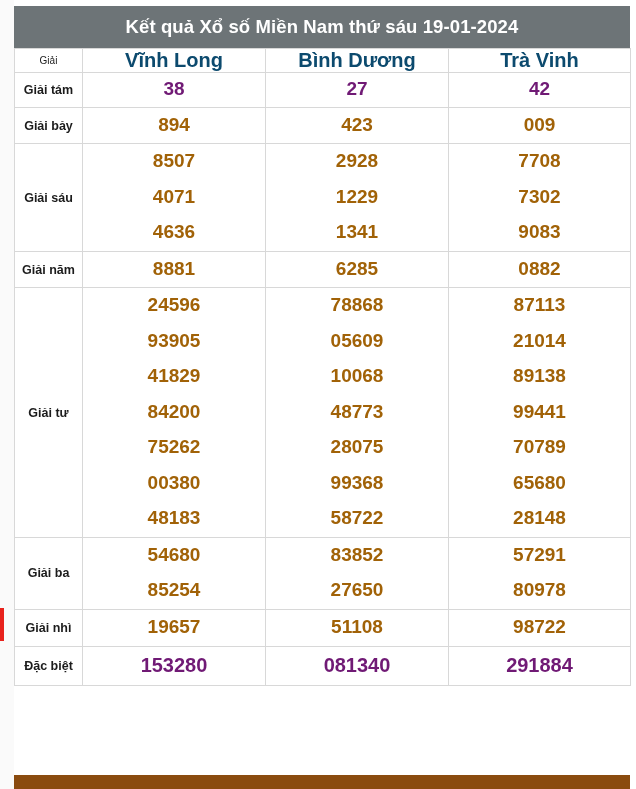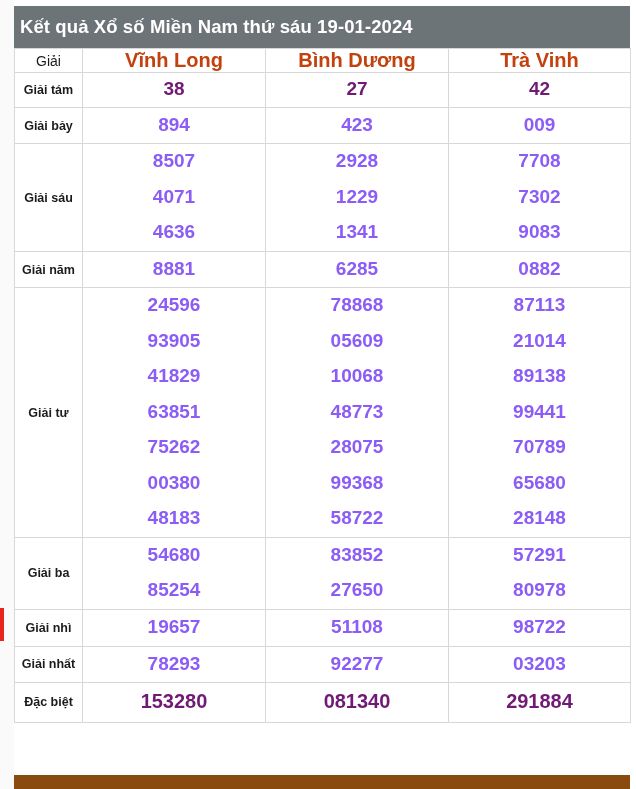--- a/index.html
+++ b/index.html
@@ -45,21 +45,21 @@
     left: 14px;
     top: 6px;
     width: 616px;
     background: #ffffff;
     box-sizing: border-box;
   }
 
   .title-bar {
     background: #6d7477;
     color: #ffffff;
-    text-align: left;
+    text-align: center;
     font-size: 18.5px;
     font-weight: bold;
     letter-spacing: .1px;
     padding: 10px 6px 11px 6px;
     line-height: 1.15;
     box-sizing: border-box;
   }
 
   table.results {
     width: 616px;
@@ -85,37 +85,37 @@
     font-size: 12.5px;
     color: #1c1c1c;
     text-align: center;
     font-weight: bold;
     padding: 4px 2px;
   }
 
   td.province-head {
     font-size: 20px;
     font-weight: bold;
-    color: #c2410c;
+    color: #0c4a6e;
     text-align: center;
     padding: 9px 4px 10px 4px;
   }
 
   td.label-head {
-    font-size: 14px;
+    font-size: 10px;
     color: #1c1c1c;
     text-align: center;
     padding: 9px 2px 10px 2px;
   }
 
   td.num-cell {
     text-align: center;
     font-size: 19px;
     font-weight: bold;
-    color: #8b5cf6;
+    color: #a16207;
     padding: 0;
   }
 
   td.num-cell .num-line {
     display: block;
     padding: 7px 2px 8px 2px;
     line-height: 1.08;
   }
 
   
@@ -221,21 +221,21 @@
             <td class="num-cell">
               <span class="num-line">0882</span>
             </td>
           </tr>
           <tr>
             <td class="label-cell">Giải tư</td>
             <td class="num-cell">
               <span class="num-line">24596</span>
               <span class="num-line">93905</span>
               <span class="num-line">41829</span>
-              <span class="num-line">63851</span>
+              <span class="num-line">84200</span>
               <span class="num-line">75262</span>
               <span class="num-line">00380</span>
               <span class="num-line">48183</span>
             </td>
             <td class="num-cell">
               <span class="num-line">78868</span>
               <span class="num-line">05609</span>
               <span class="num-line">10068</span>
               <span class="num-line">48773</span>
               <span class="num-line">28075</span>
@@ -273,32 +273,20 @@
               <span class="num-line">19657</span>
             </td>
             <td class="num-cell">
               <span class="num-line">51108</span>
             </td>
             <td class="num-cell">
               <span class="num-line">98722</span>
             </td>
           </tr>
           <tr>
-            <td class="label-cell">Giải nhất</td>
-            <td class="num-cell">
-              <span class="num-line">78293</span>
-            </td>
-            <td class="num-cell">
-              <span class="num-line">92277</span>
-            </td>
-            <td class="num-cell">
-              <span class="num-line">03203</span>
-            </td>
-          </tr>
-          <tr>
             <td class="label-cell">Đặc biệt</td>
             <td class="num-cell accent special">
               <span class="num-line">153280</span>
             </td>
             <td class="num-cell accent special">
               <span class="num-line">081340</span>
             </td>
             <td class="num-cell accent special">
               <span class="num-line">291884</span>
             </td>

